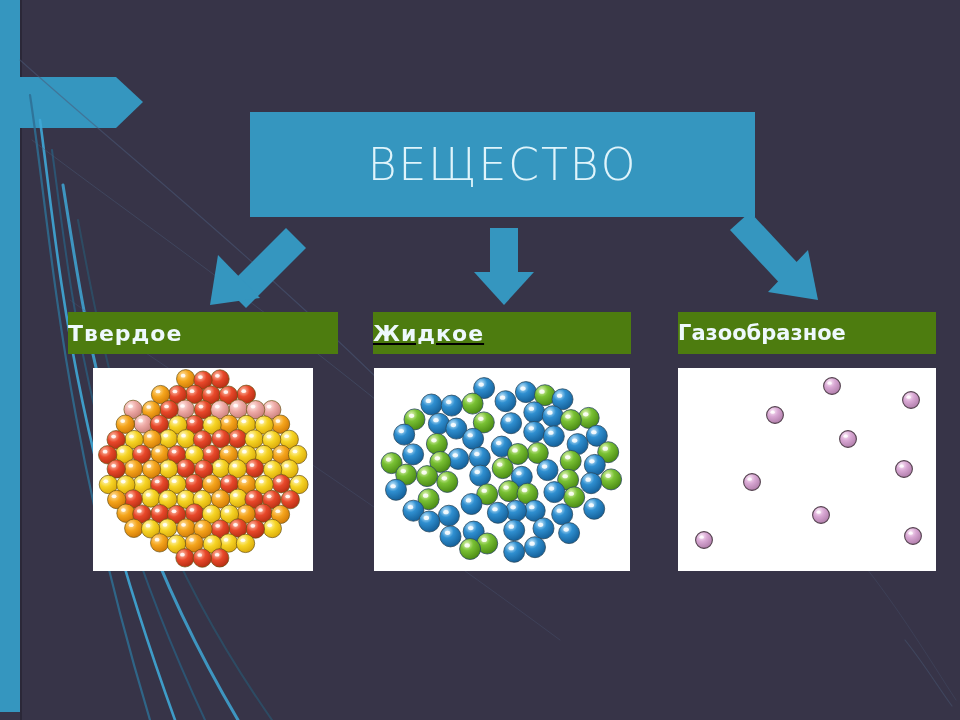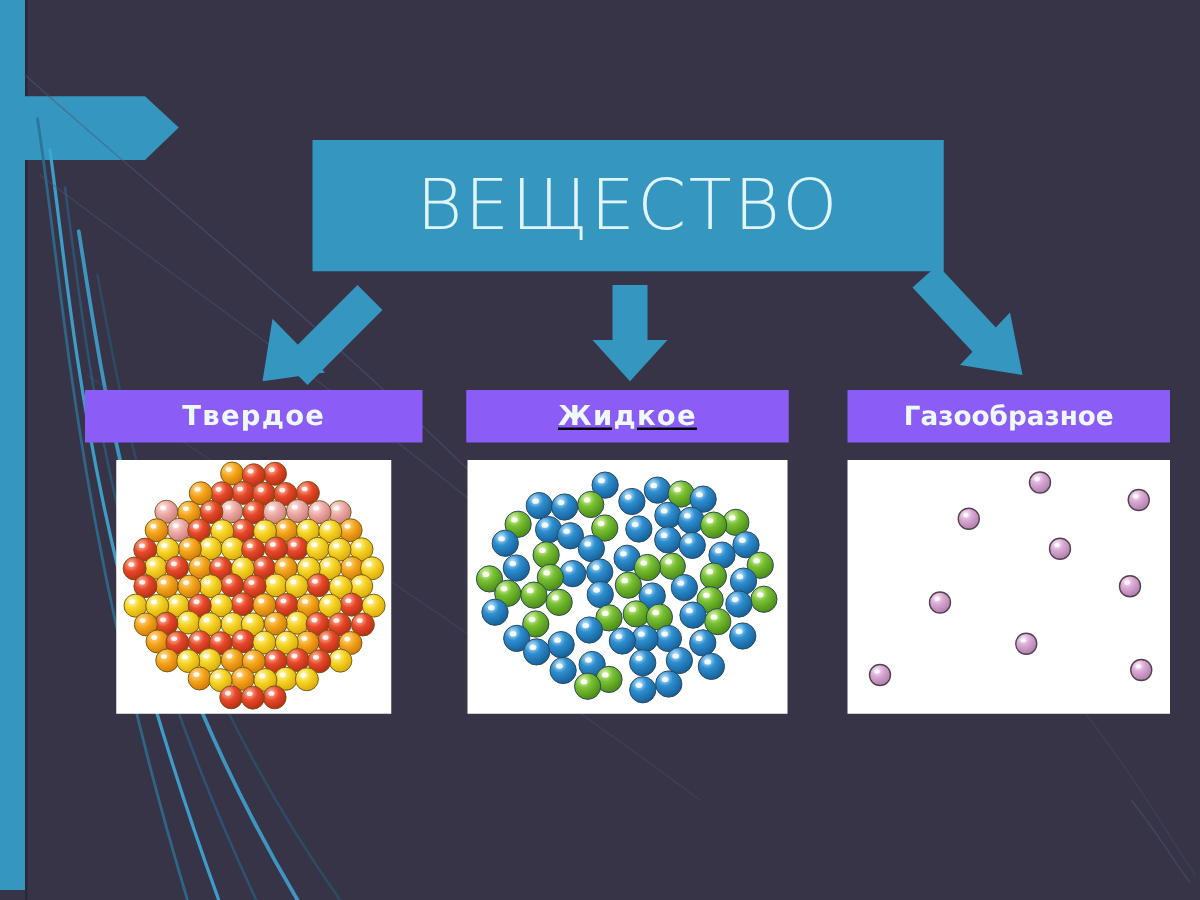--- a/index.html
+++ b/index.html
@@ -16,32 +16,32 @@
 
   
   .title-box{
     position:absolute;left:250px;top:112px;width:505px;height:105px;
     background:#3596bf;
     display:flex;align-items:center;justify-content:center;
   }
   .title-text{
     color:#dff4fb;
     font-family:"DejaVu Sans", sans-serif;
-    font-size:56px;
+    font-size:44px;
     font-weight:300;
     letter-spacing:2px;
     line-height:1;
     white-space:nowrap;
   }
 
   
   .label-box{
     position:absolute;height:42px;
-    background:#8b5cf6;
-    display:flex;align-items:center;justify-content:center;
+    background:#4d7c0f;
+    display:flex;align-items:center;
   }
   .label-text{
     color:#eef9fd;
     font-family:"DejaVu Sans", sans-serif;
     font-weight:bold;
     font-size:22px;
     letter-spacing:1px;
     white-space:nowrap;
   }
   #label-solid{left:68px;top:312px;width:270px;}

